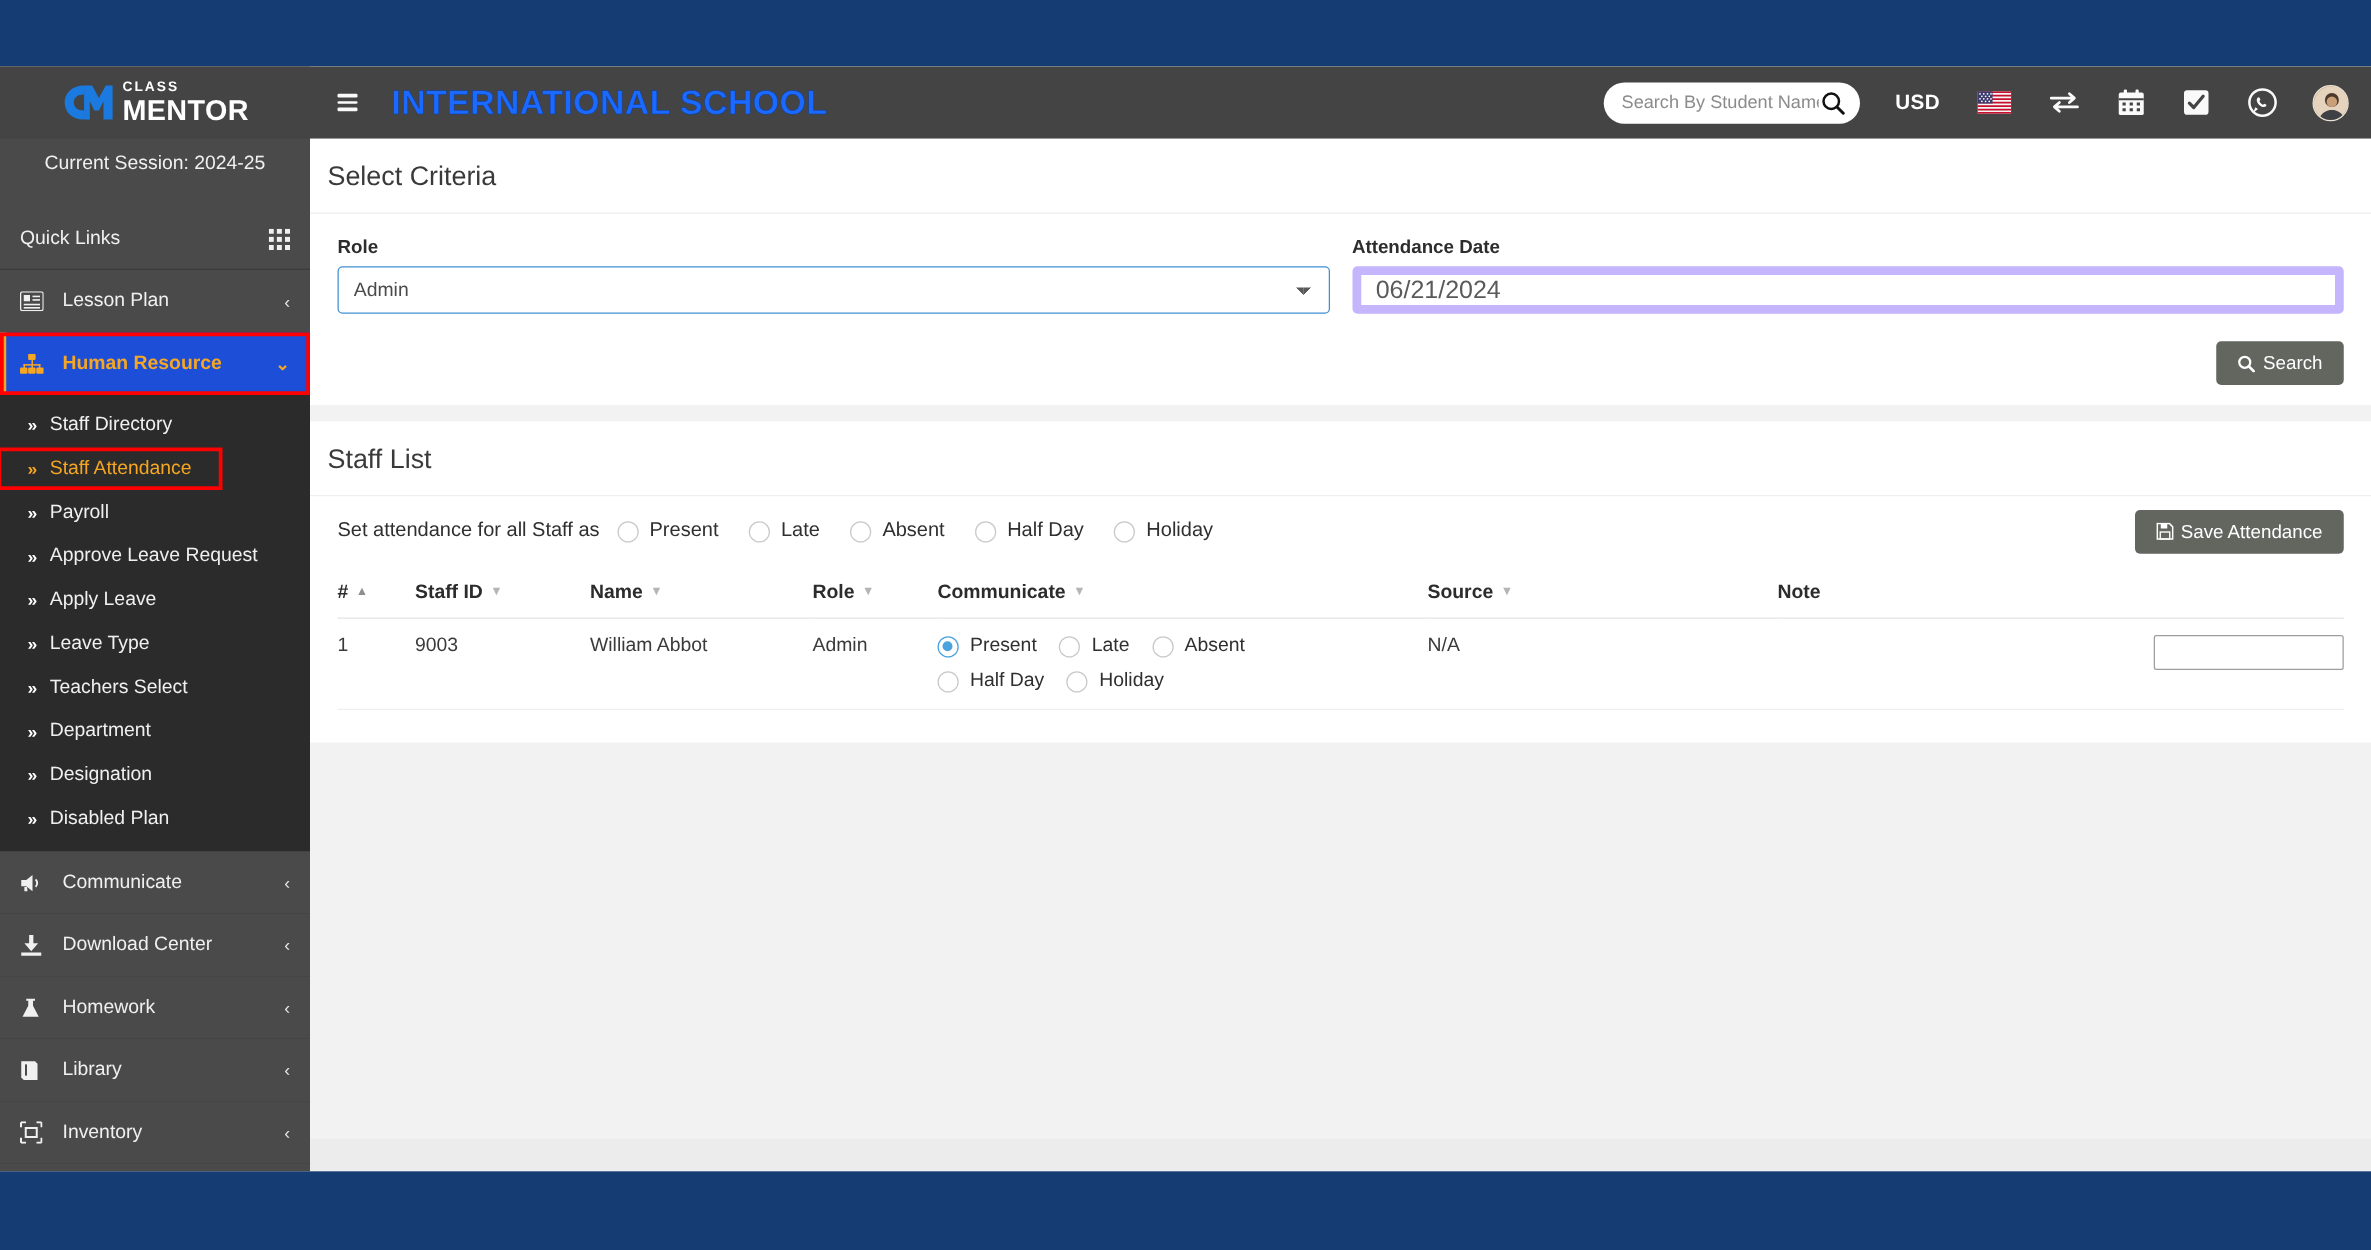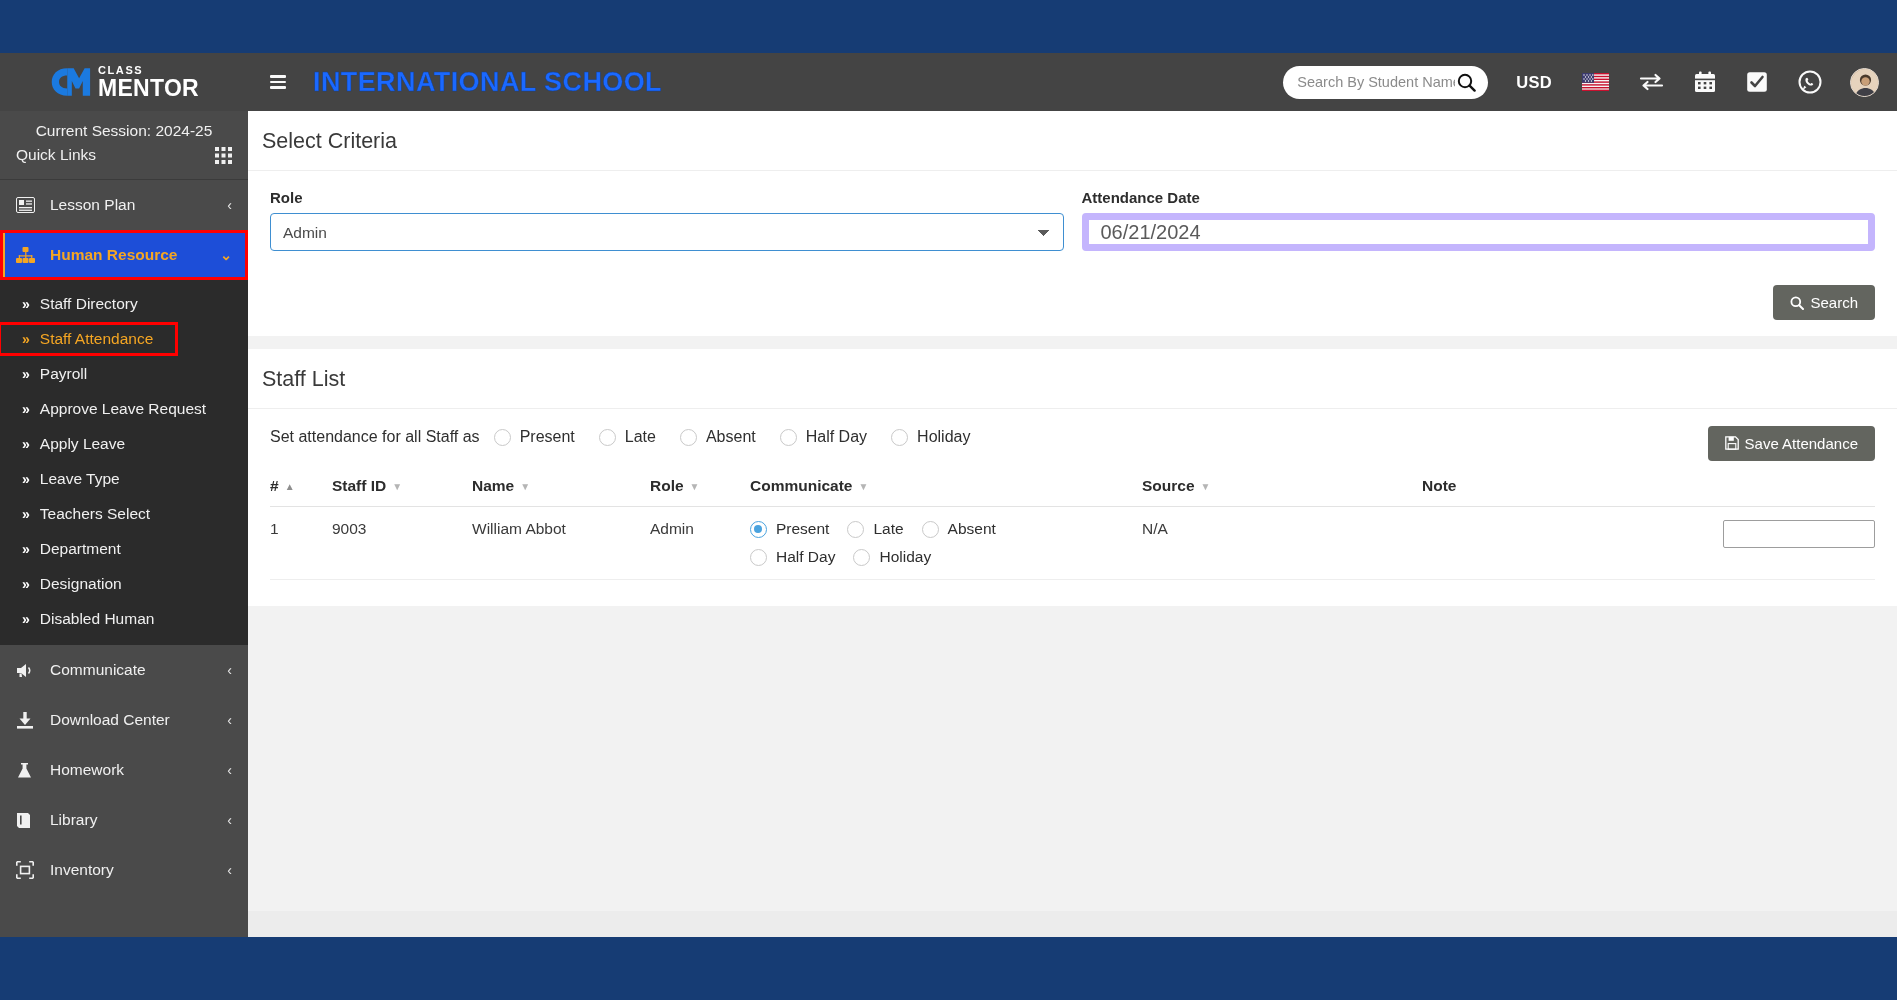--- a/index.html
+++ b/index.html
@@ -62,21 +62,21 @@
   .session-box {
     background: #4a4a4a;
     padding: 8px 16px 12px 16px;
     border-bottom: 1px solid #3b3b3b;
   }
   .session-line {
     color: #f0f0f0; font-size: 15.5px; padding: 3px 0; text-align: center;
   }
   .quick-links-row {
     display: flex; align-items: center; justify-content: space-between;
-    color: #f0f0f0; font-size: 15.5px; padding: 3px 0;
+    color: #f0f0f0; font-size: 15.5px; padding: 3px 0; margin-top: 36px;
   }
   .grid-icon { display: block; }
 
   .menu { background: #333333; }
   .menu-item {
     display: flex; align-items: center;
     height: 50px; padding: 0 16px;
     color: #f0f0f0; font-size: 15.5px;
     background: #4a4a4a;
     position: relative;
@@ -219,21 +219,21 @@
     background: #ffffff;
     font-family: "Liberation Sans", sans-serif;
     outline: none;
   }
   .btn-row { display: flex; justify-content: flex-end; margin-top: 22px; }
   .btn-dark {
     background: #63655f; color: #ffffff;
     border: none; border-radius: 4px;
     padding: 9px 17px; font-size: 15px;
     display: inline-flex; align-items: center; gap: 6px;
-    cursor: pointer; font-family: "Liberation Sans", sans-serif; margin-top: 12px;
+    cursor: pointer; font-family: "Liberation Sans", sans-serif;
   }
 
   .card-gap { height: 13px; }
 
   
   .setall-row {
     display: flex; align-items: center;
     padding: 0 22px 0 22px;
     min-height: 56px;
   }
@@ -424,21 +424,21 @@
           <div class="submenu-item">
             <span class="chev">»</span>
             <span>Department</span>
           </div>
           <div class="submenu-item">
             <span class="chev">»</span>
             <span>Designation</span>
           </div>
           <div class="submenu-item">
             <span class="chev">»</span>
-            <span>Disabled Human</span>
+            <span>Disabled Plan</span>
           </div>
         </div>
 
         <div class="menu-item">
           <span class="mi-icon">
             <svg width="19" height="16" viewBox="0 0 19 16">
               <path d="M1 6 L1 11 L5 11 L10 15 L10 2 L5 6 Z" fill="#f0f0f0"></path>
               <path d="M3.5 11.5 L3.5 15 L6 15 L5.6 11.5 Z" fill="#f0f0f0"></path>
               <path d="M12.5 5.5 Q15 8.5 12.5 11.5" fill="none" stroke="#f0f0f0" stroke-width="1.5"></path>
             </svg>

